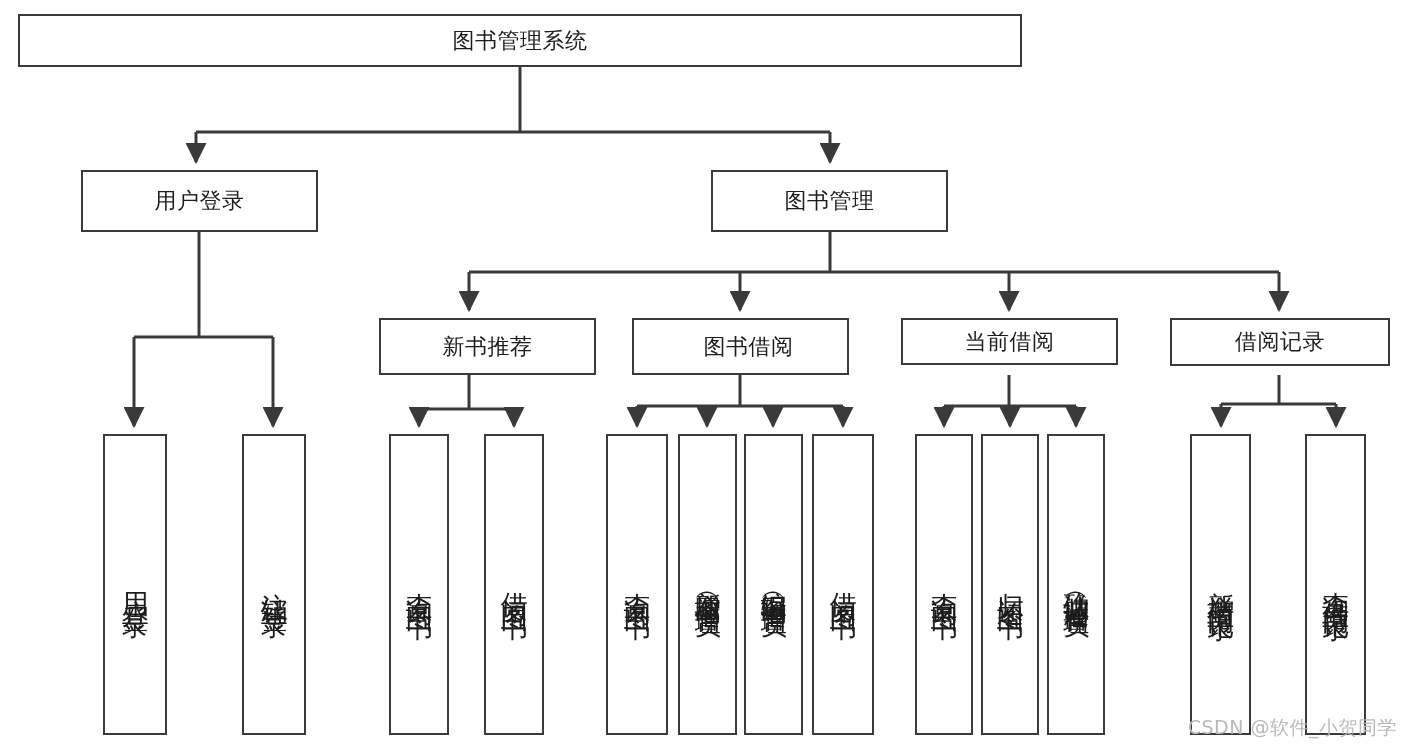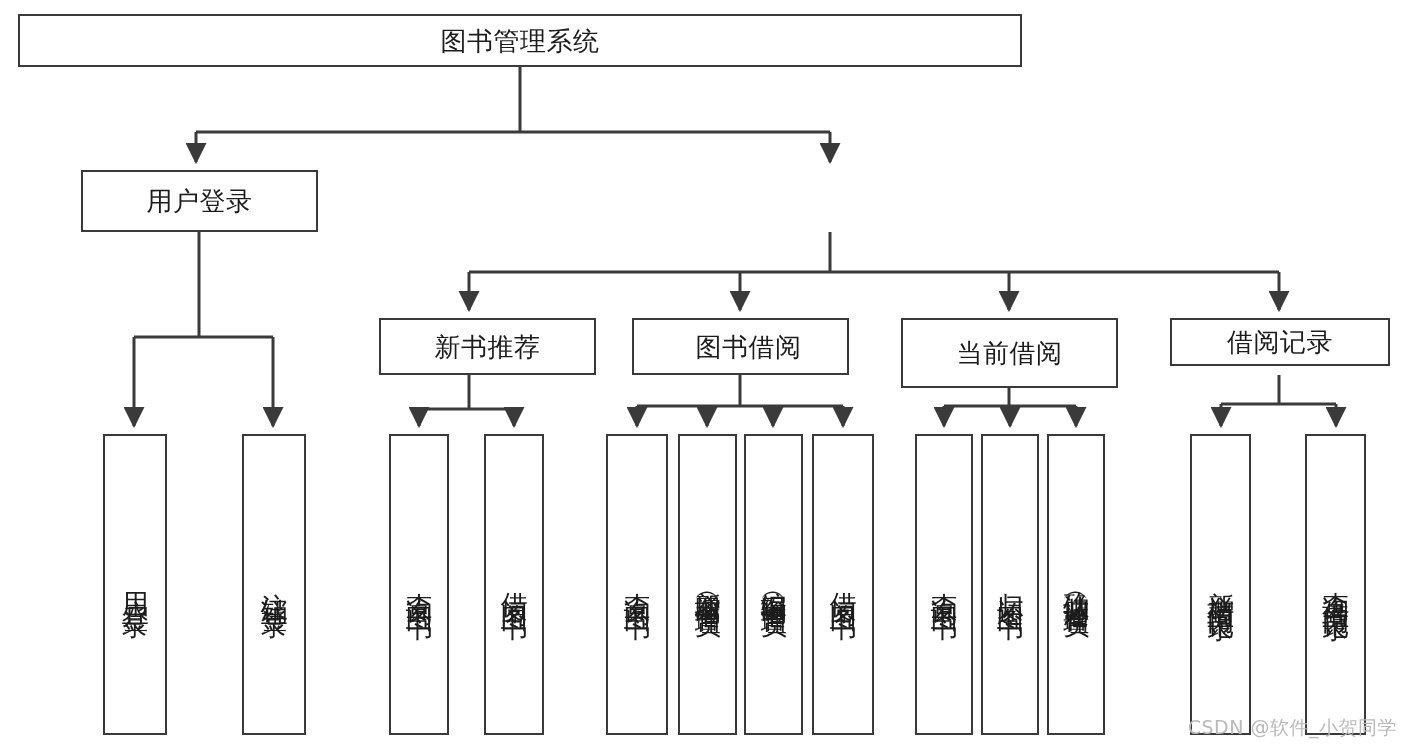--- a/index.html
+++ b/index.html
@@ -37,21 +37,21 @@
     z-index: 2;
   }
   .node-label {
     color: #1c1c1c;
     line-height: 1.0;
     text-align: center;
     white-space: nowrap;
   }
   
   .node.horiz .node-label {
-    font-size: 26px;
+    font-size: 22px;
     letter-spacing: 0.5px;
   }
   
   .node.vert {
     align-items: center;
   }
   .node.vert .node-label {
     writing-mode: vertical-rl;
     text-orientation: upright;
     font-size: 27px;
@@ -128,28 +128,31 @@
     </g>
   </svg>
 
   <div class="node horiz" style="left:18px; top:14px; width:1004px; height:53px;">
     <span class="node-label">图书管理系统</span>
   </div>
 
   <div class="node horiz" style="left:81px; top:170px; width:237px; height:62px;">
     <span class="node-label">用户登录</span>
   </div>
+  <div class="node horiz" style="left:711px; top:170px; width:237px; height:62px;">
+    <span class="node-label">图书管理</span>
+  </div>
 
   <div class="node horiz" style="left:379px; top:318px; width:217px; height:57px;">
     <span class="node-label">新书推荐</span>
   </div>
   <div class="node horiz" style="left:632px; top:318px; width:217px; height:57px;padding-left:16px;">
     <span class="node-label">图书借阅</span>
   </div>
-  <div class="node horiz" style="left:901px; top:318px; width:217px; height:70px;">
+  <div class="node horiz" style="left:901px; top:318px; width:217px; height:47px;">
     <span class="node-label">当前借阅</span>
   </div>
   <div class="node horiz" style="left:1170px; top:318px; width:220px; height:48px;">
     <span class="node-label">借阅记录</span>
   </div>
 
   <div class="node vert" style="left:103px; top:434px; width:64px; height:301px;">
     <span class="node-label">用户登录</span>
   </div>
   <div class="node vert" style="left:242px; top:434px; width:64px; height:301px;">

